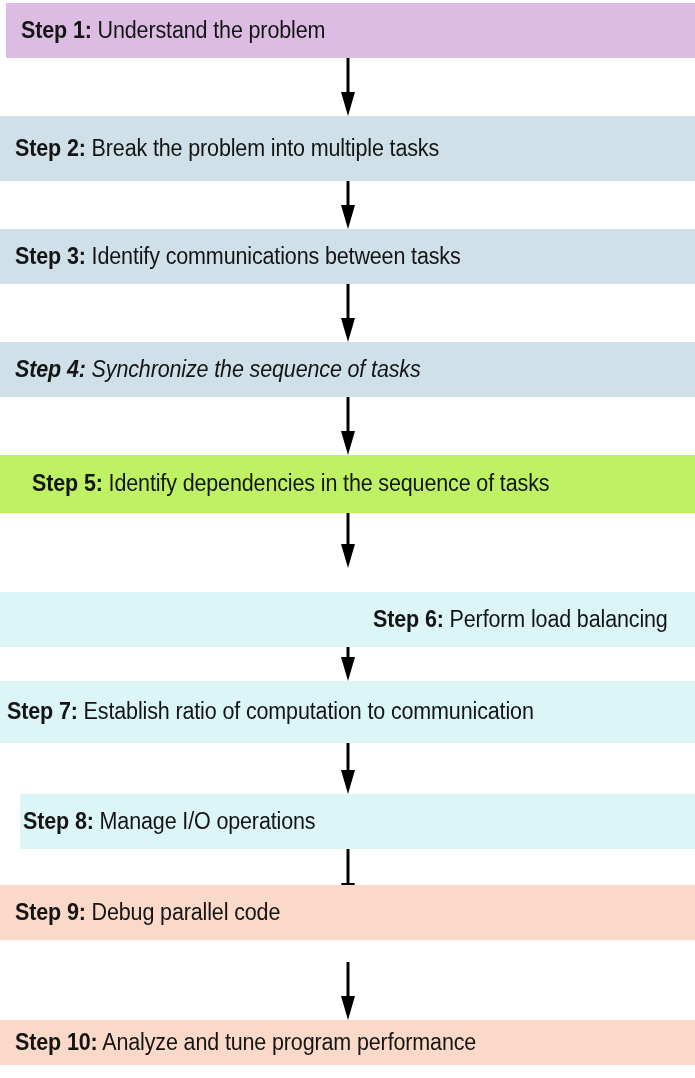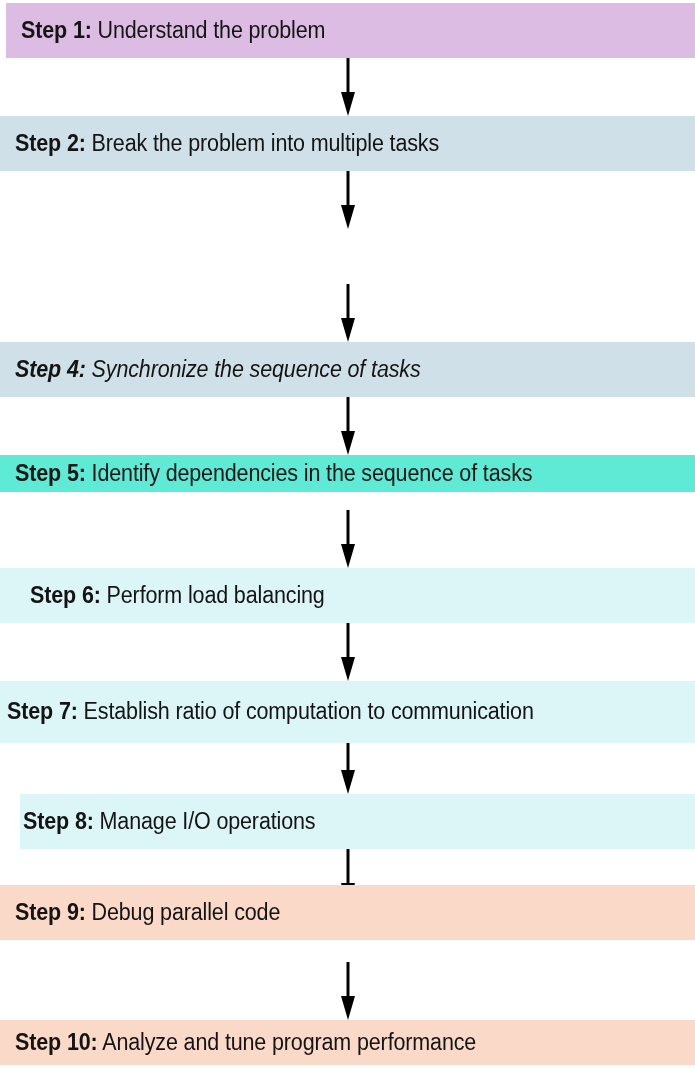--- a/index.html
+++ b/index.html
@@ -109,30 +109,33 @@
     </div>
     <div class="arrow-connector" style="top: 962px; left: 340px; height: 58px;">
       <svg viewBox="0 0 16 58" width="16" height="58">
         <rect x="6.5" y="0" width="3" height="38" fill="#000000"></rect>
         <path d="M 1 34 L 15 34 L 8 58 Z" fill="#000000"></path>
       </svg>
     </div>
     <div class="step-band" style="top: 3px; height: 55px; background: rgb(220, 188, 226); padding-left: 15px; margin-left: 6px;">
       <div class="step-text"><span class="step-label">Step 1:</span> <span class="step-desc">Understand the problem</span></div>
     </div>
-    <div class="step-band" style="top: 116px; height: 55px; background: rgb(208, 224, 232); padding-left: 15px;">
+    <div class="step-band" style="top: 116px; height: 65px; background: rgb(208, 224, 232); padding-left: 15px;">
       <div class="step-text"><span class="step-label">Step 2:</span> <span class="step-desc">Break the problem into multiple tasks</span></div>
+    </div>
+    <div class="step-band" style="top: 229px; height: 55px; background: rgb(208, 224, 232); padding-left: 15px;">
+      <div class="step-text"><span class="step-label">Step 3:</span> <span class="step-desc">Identify communications between tasks</span></div>
     </div>
     <div class="step-band" style="top: 342px; height: 55px; background: rgb(208, 224, 232); padding-left: 15px; font-style: italic;">
       <div class="step-text"><span class="step-label">Step 4:</span> <span class="step-desc">Synchronize the sequence of tasks</span></div>
     </div>
-    <div class="step-band" style="top: 455px; height: 37px; background: #5eead4; padding-left: 15px;">
+    <div class="step-band" style="top: 455px; height: 58px; background: #bef264; padding-left: 32px;">
       <div class="step-text"><span class="step-label">Step 5:</span> <span class="step-desc">Identify dependencies in the sequence of tasks</span></div>
     </div>
-    <div class="step-band" style="top: 568px; height: 55px; background: rgb(220, 245, 247); padding-left: 30px;">
+    <div class="step-band" style="top: 592px; height: 55px; background: rgb(220, 245, 247); padding-left: 30px; justify-content: flex-end;">
       <div class="step-text"><span class="step-label">Step 6:</span> <span class="step-desc">Perform load balancing</span></div>
     </div>
     <div class="step-band" style="top: 681px; height: 62px; background: rgb(220, 245, 247); padding-left: 7px;">
       <div class="step-text"><span class="step-label">Step 7:</span> <span class="step-desc">Establish ratio of computation to communication</span></div>
     </div>
     <div class="step-band" style="top: 794px; height: 55px; background: rgb(220, 245, 247); padding-left: 3px; margin-left: 20px;">
       <div class="step-text"><span class="step-label">Step 8:</span> <span class="step-desc">Manage I/O operations</span></div>
     </div>
     <div class="step-band" style="top: 885px; height: 55px; background: rgb(250, 217, 200); padding-left: 15px;">
       <div class="step-text"><span class="step-label">Step 9:</span> <span class="step-desc">Debug parallel code</span></div>

